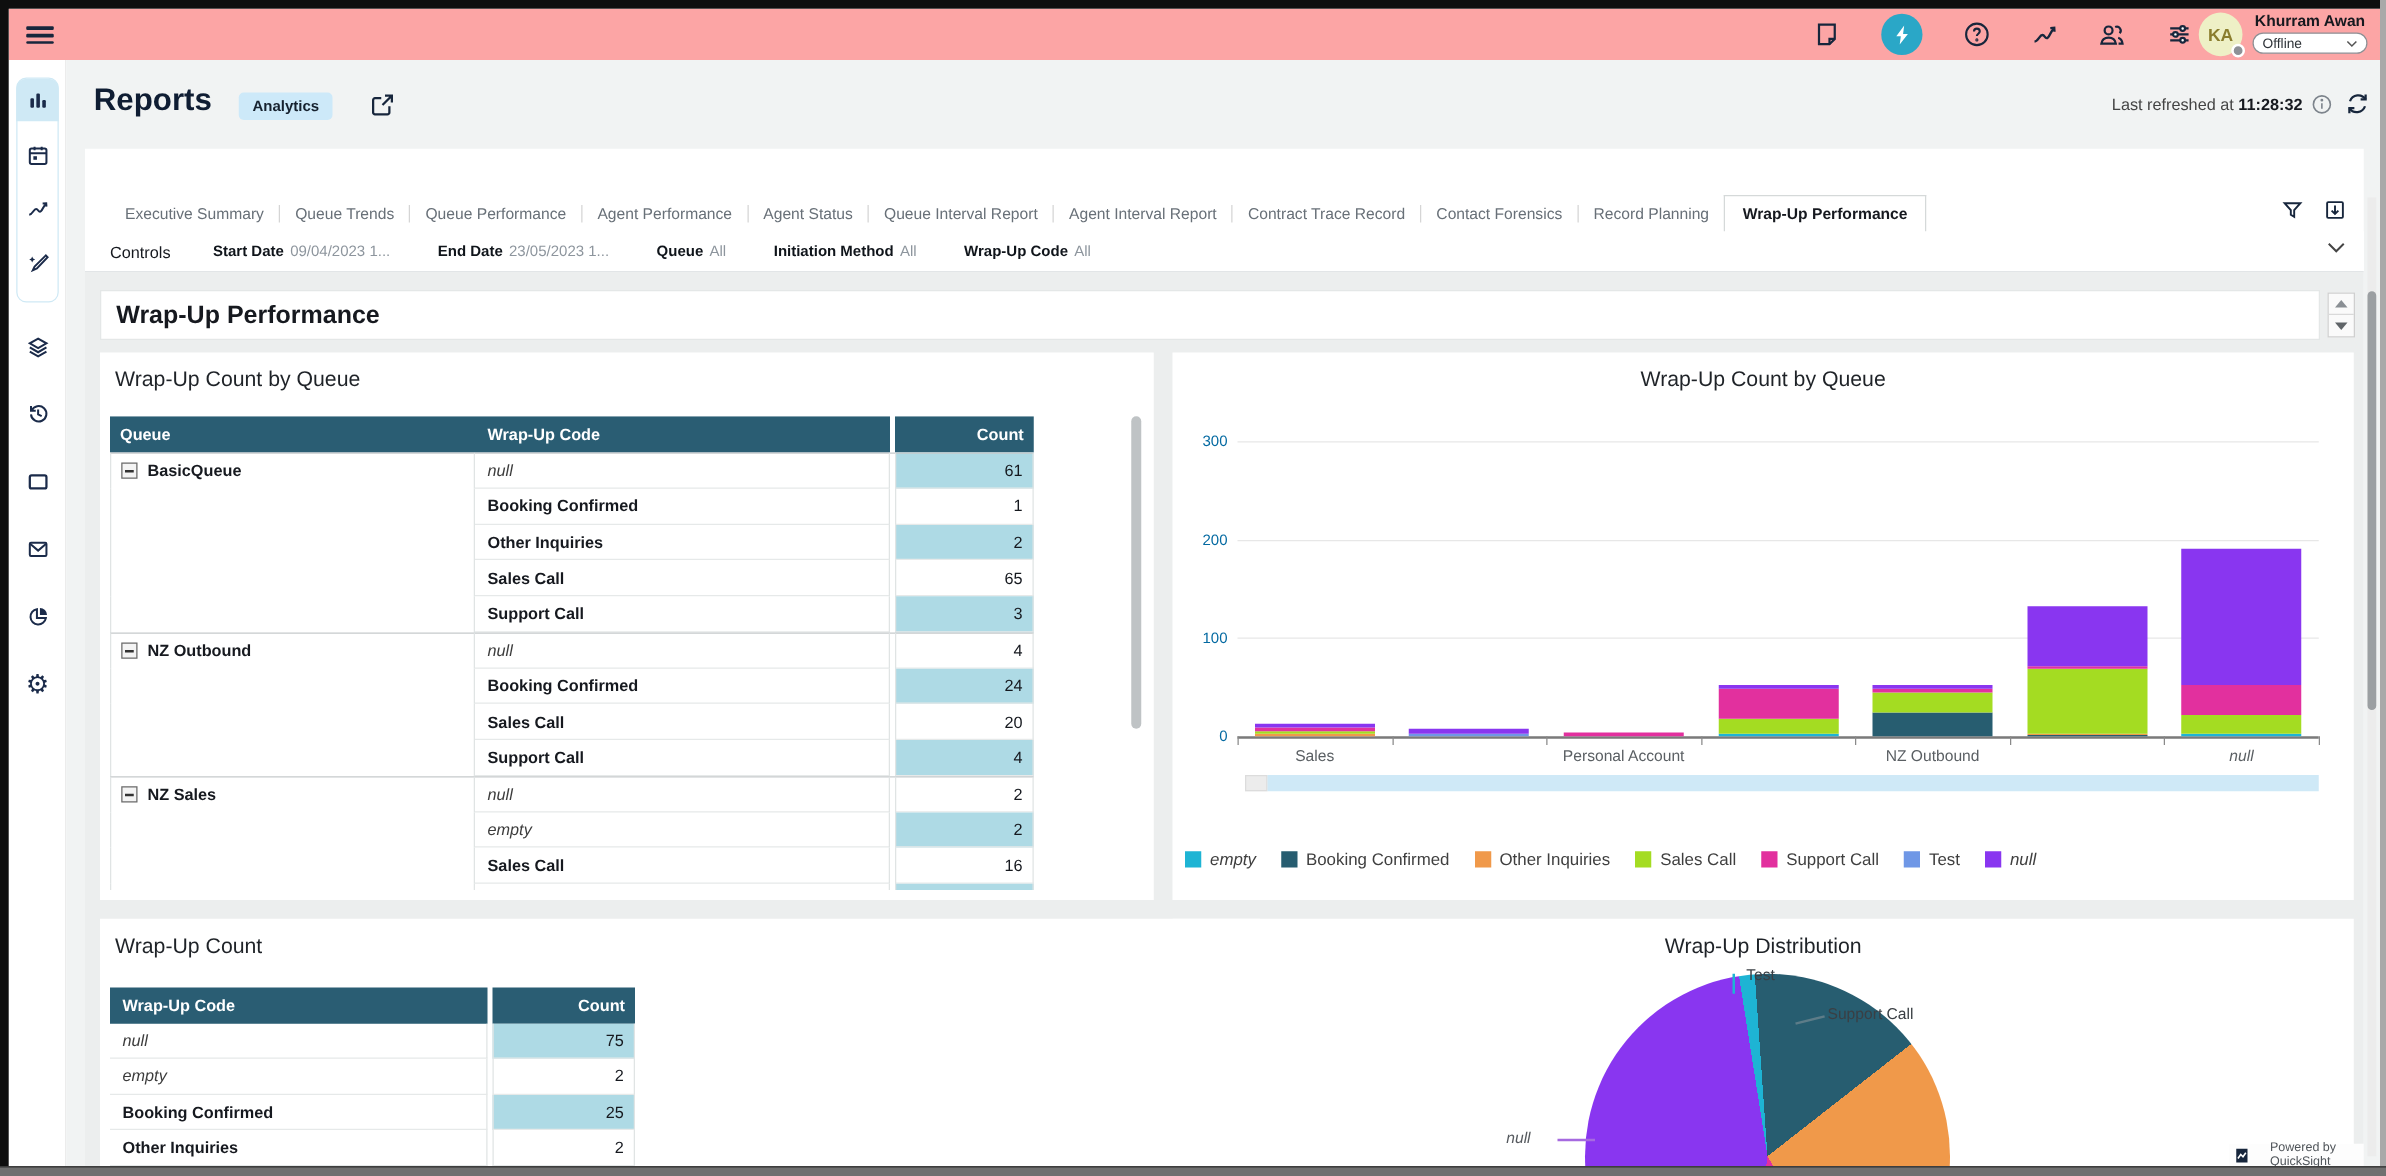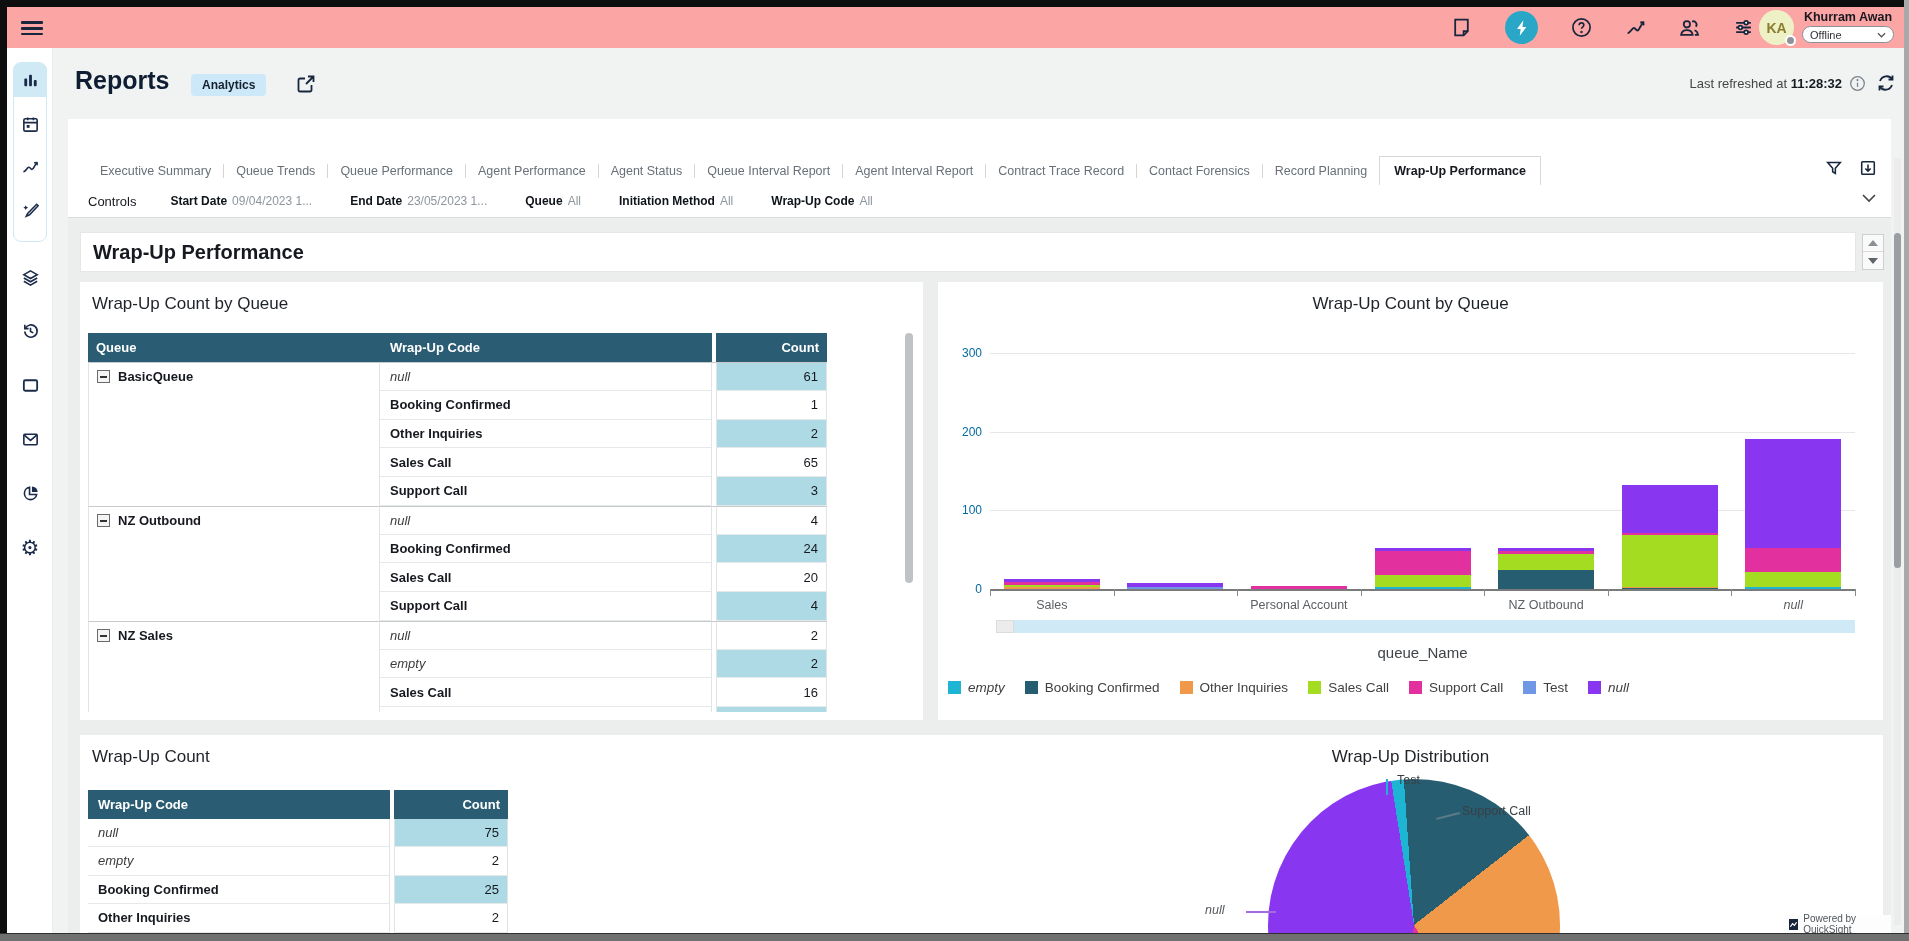--- a/index.html
+++ b/index.html
@@ -117,21 +117,21 @@
   .pie { position:absolute; left:330px; top:44px; width:292px; height:292px; border-radius:50%; }
   .callout { position:absolute; font-size:12.5px; color:#3a3f44; white-space:nowrap; }
   .co-test { left:459px; top:38px; }
   .co-support { left:524px; top:69px; }
   .co-null { left:267px; top:168px; font-style:italic; color:#55595e; }
   .lead { position:absolute; }
   .lead-test-v { left:448px; top:44px; width:2px; height:16px; background:#1eb4d4; }
   .lead-support { left:498px; top:80px; width:24px; height:1.5px; background:#5d7c88; transform:rotate(-14deg); }
   .lead-null { left:308px; top:176px; width:30px; height:1.5px; background:#a66ae0; }
 
-  .powered { position:absolute; right:0; bottom:0; width:108px; height:18px; background:#fdfdfd; display:flex; align-items:center; gap:5px; padding-left:6px; }
+  .powered { position:absolute; right:0; bottom:0; width:108px; height:18px; background:#fdfdfd; display:flex; align-items:center; gap:18px; padding-left:6px; }
   .powered-txt { font-size:10px; color:#50555a; }
   .qs-logo { width:11px; height:11px; background:#17263c; display:flex; align-items:center; justify-content:center; }
 
   svg { display:block; }
 </style>
 </head>
 <body>
 
 <div class="screen">
 <div class="app">
@@ -503,21 +503,20 @@
                 <div class="bar-seg" style="left: 807.214px; width: 96px; top: 289.686px; height: 15.74px; background: rgb(164, 220, 34);"></div>
                 <div class="bar-seg" style="left: 807.214px; width: 96px; top: 266.076px; height: 23.61px; background: rgb(226, 48, 158);"></div>
                 <div class="bar-seg" style="left: 807.214px; width: 96px; top: 157.47px; height: 108.606px; background: rgb(137, 54, 240);"></div>
                 <div class="xlabel" style="left: 113.786px; top: 316px;">Sales</div>
                 <div class="xlabel" style="left: 360.929px; top: 316px;">Personal Account</div>
                 <div class="xlabel" style="left: 608.071px; top: 316px;">NZ Outbound</div>
                 <div class="xlabel italic-val" style="left: 855.214px; top: 316px; font-style: italic;">null</div>
               </div>
           <div class="hscroll-handle"></div>
           <div class="hscroll-track"></div>
-          <div class="axis-name">queue_Name</div>
           <div class="legend" id="legend">
                 <div class="legend-item">
                   <span class="legend-swatch" style="background: rgb(30, 180, 212);"></span>
                   <span style="font-style: italic;">empty</span>
                 </div>
                 <div class="legend-item">
                   <span class="legend-swatch" style="background: rgb(39, 93, 112);"></span>
                   <span>Booking Confirmed</span>
                 </div>
                 <div class="legend-item">

